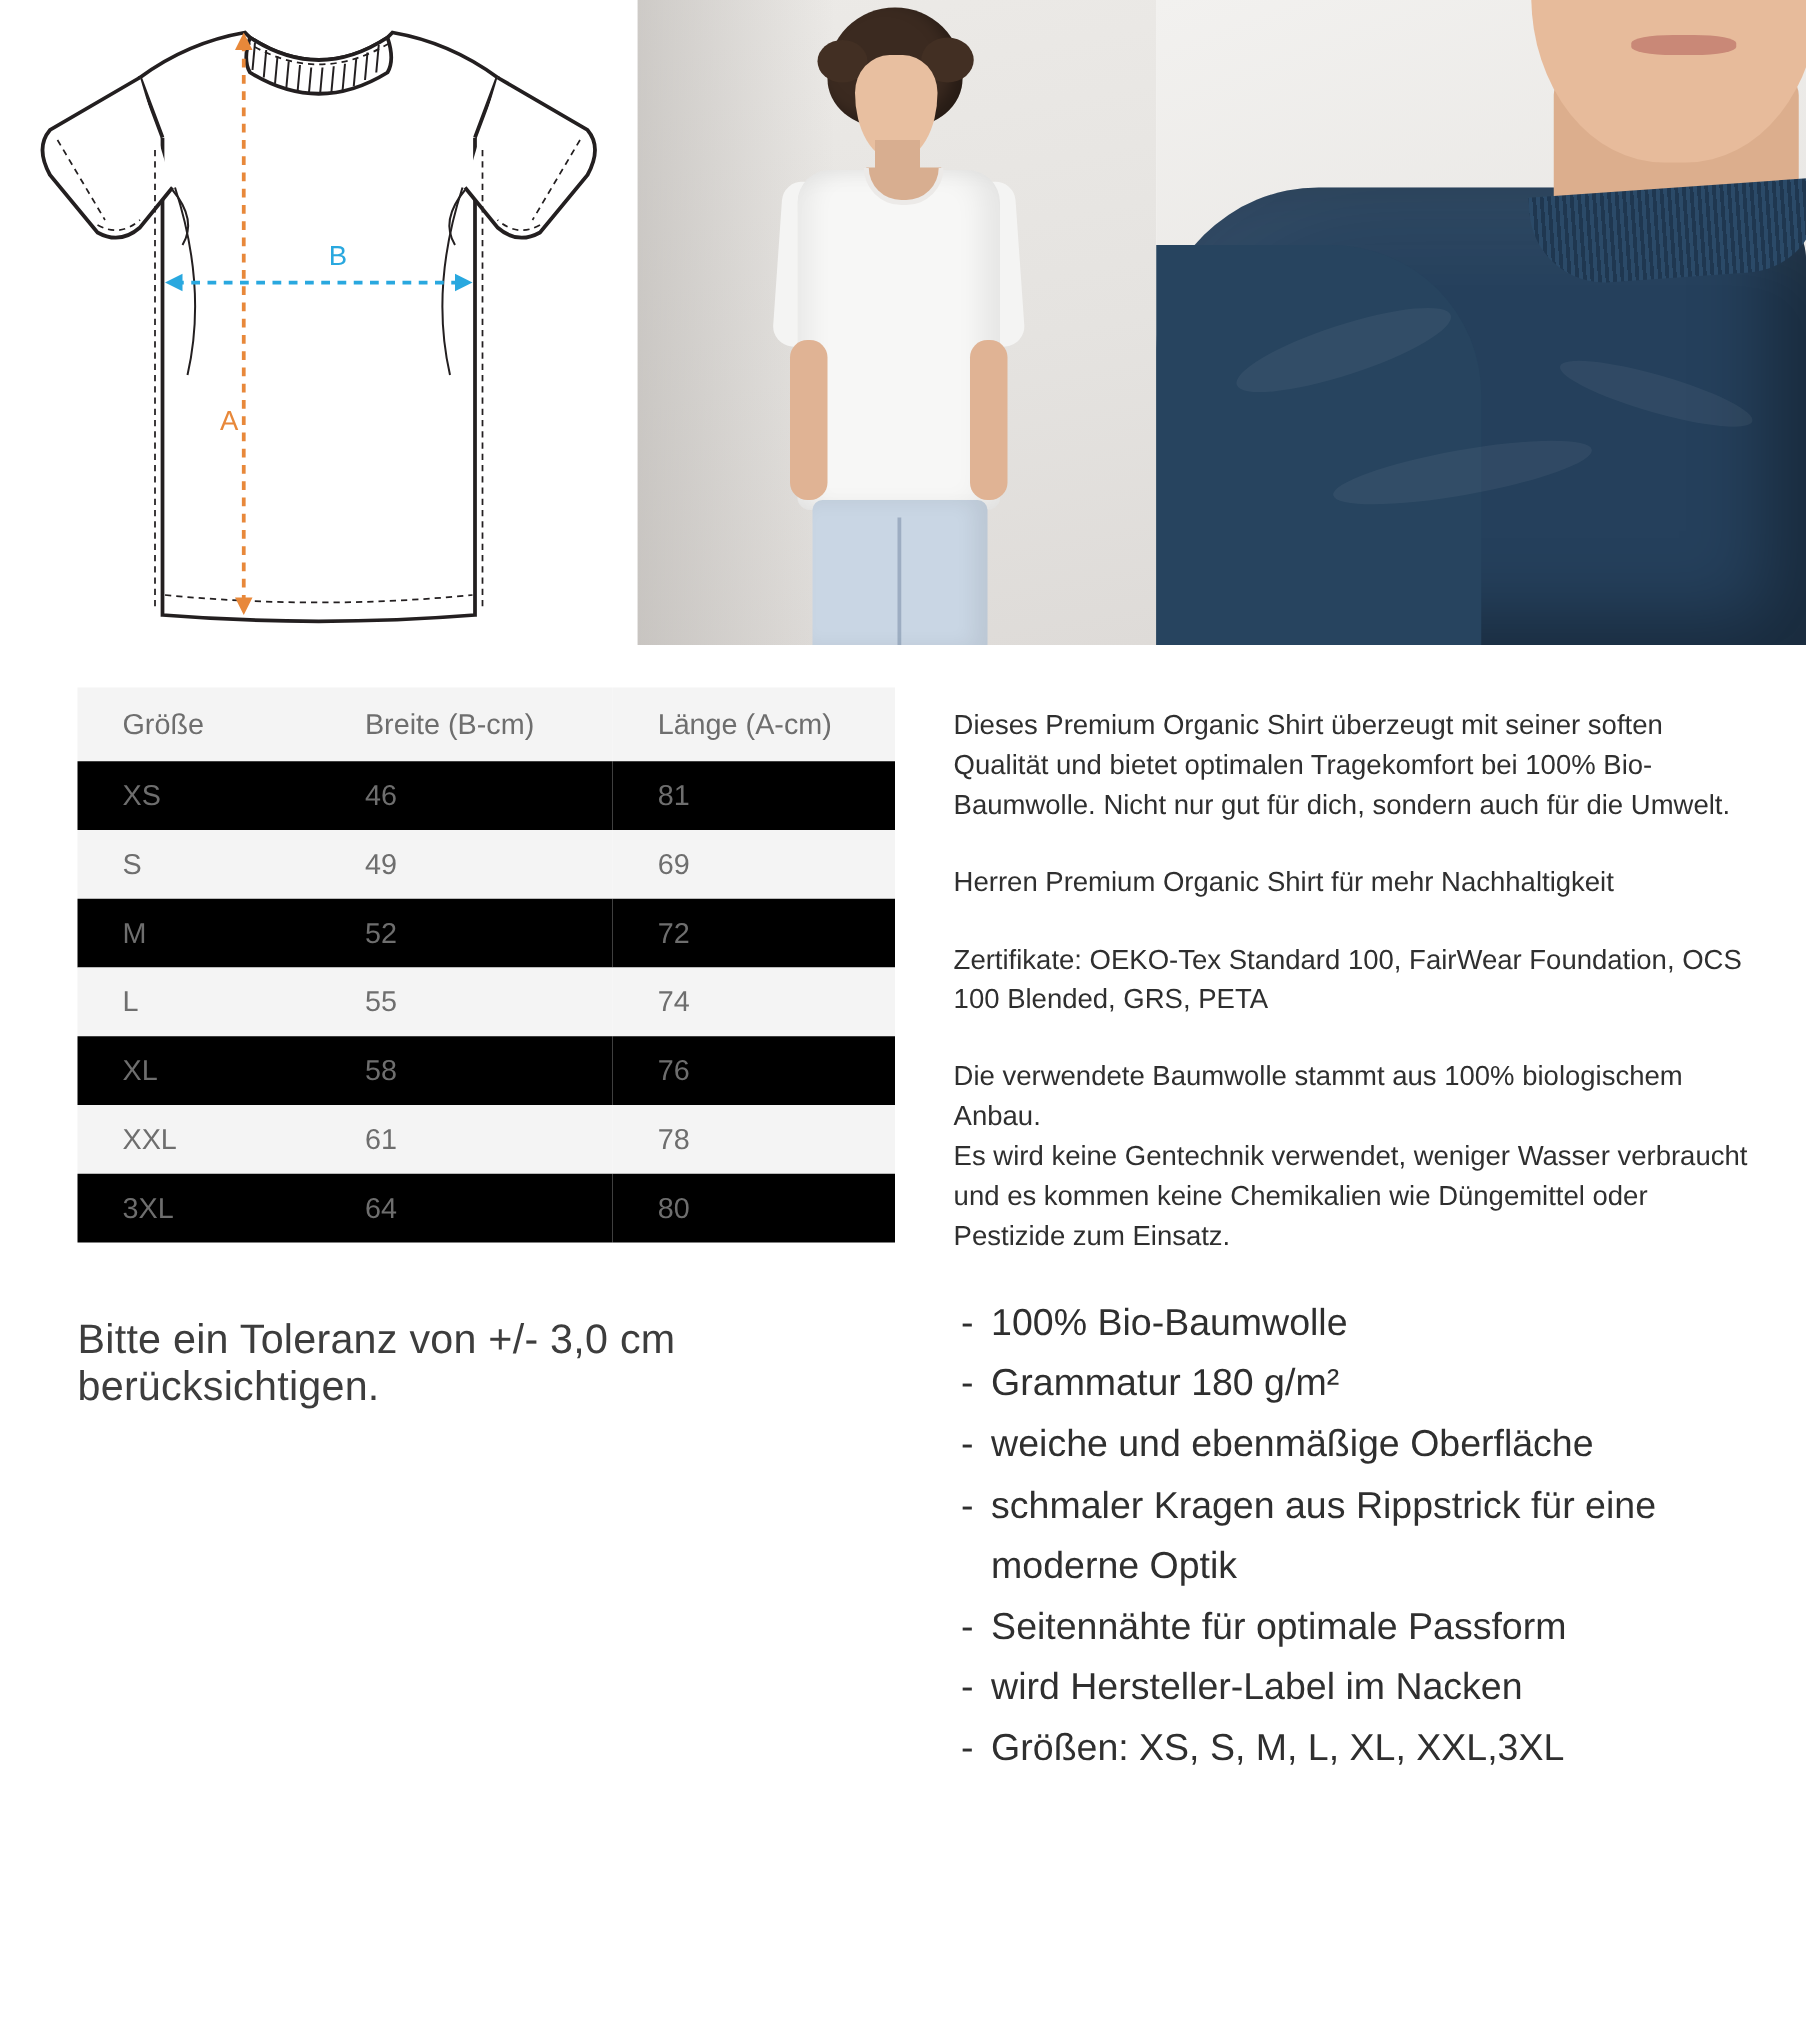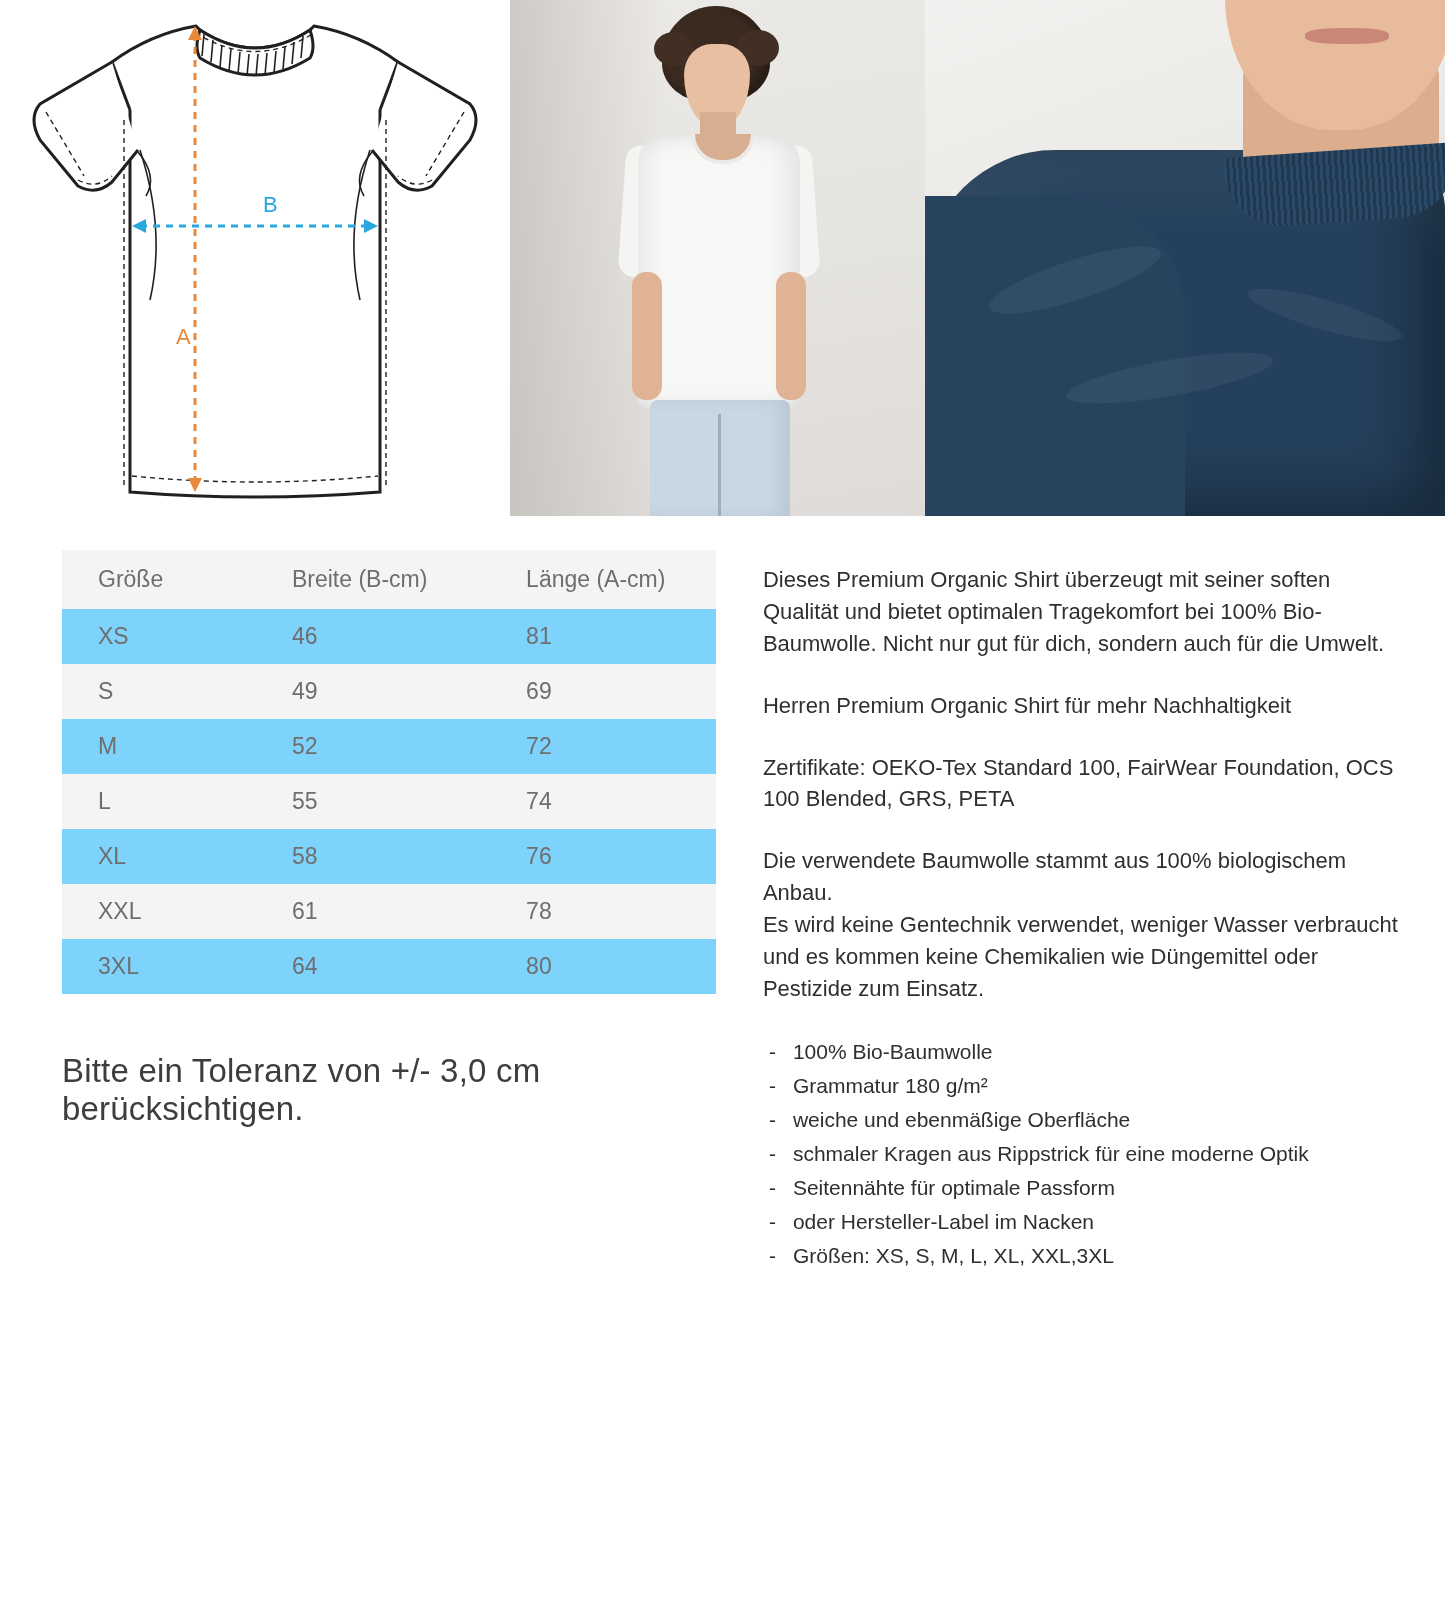--- a/index.html
+++ b/index.html
@@ -205,21 +205,21 @@
     text-align: left;
     font-weight: normal;
     padding: 16px 0 16px 36px;
     background: #f4f4f4;
     color: #6e6e6e;
   }
   table.size-table td {
     padding: 14px 0 14px 36px;
     color: #6e6e6e;
   }
-  table.size-table tr.odd td { background: #7dd3fc; }
+  table.size-table tr.odd td { background: #000000; }
   table.size-table tr.even td { background: #f4f4f4; }
   .col-size  { width: 186px; }
   .col-width { width: 240px; }
   .col-len   { width: 228px; }
 
   .tolerance {
     margin-top: 58px;
     font-size: 33px;
     color: #3d3d3d;
     letter-spacing: .2px;
@@ -229,21 +229,21 @@
   .right-col p {
     margin: 0 0 30px 0;
     font-size: 22px;
     line-height: 1.45;
     color: #2f2f2f;
   }
   .bullets {
     list-style: none;
     margin: 8px 0 0 0;
     padding: 0;
-    font-size: 21px;
+    font-size: 30px;
     line-height: 1.62;
     color: #2f2f2f;
   }
   .bullets li {
     position: relative;
     padding-left: 30px;
   }
   .bullets li:before {
     content: "-";
     position: absolute;
@@ -403,17 +403,17 @@
     <p>Zertifikate: OEKO-Tex Standard 100, FairWear Foundation, OCS 100 Blended, GRS, PETA</p>
     <p style="white-space:pre-line;">Die verwendete Baumwolle stammt aus 100% biologischem Anbau.
 Es wird keine Gentechnik verwendet, weniger Wasser verbraucht und es kommen keine Chemikalien wie Düngemittel oder Pestizide zum Einsatz.</p>
 
     <ul class="bullets">
       <li>100% Bio-Baumwolle</li>
       <li>Grammatur 180 g/m²</li>
       <li>weiche und ebenmäßige Oberfläche</li>
       <li>schmaler Kragen aus Rippstrick für eine moderne Optik</li>
       <li>Seitennähte für optimale Passform</li>
-      <li>oder Hersteller-Label im Nacken</li>
+      <li>wird Hersteller-Label im Nacken</li>
       <li>Größen: XS, S, M, L, XL, XXL,3XL</li>
     </ul>
   </div>
 </div>
 
 </body></html>

